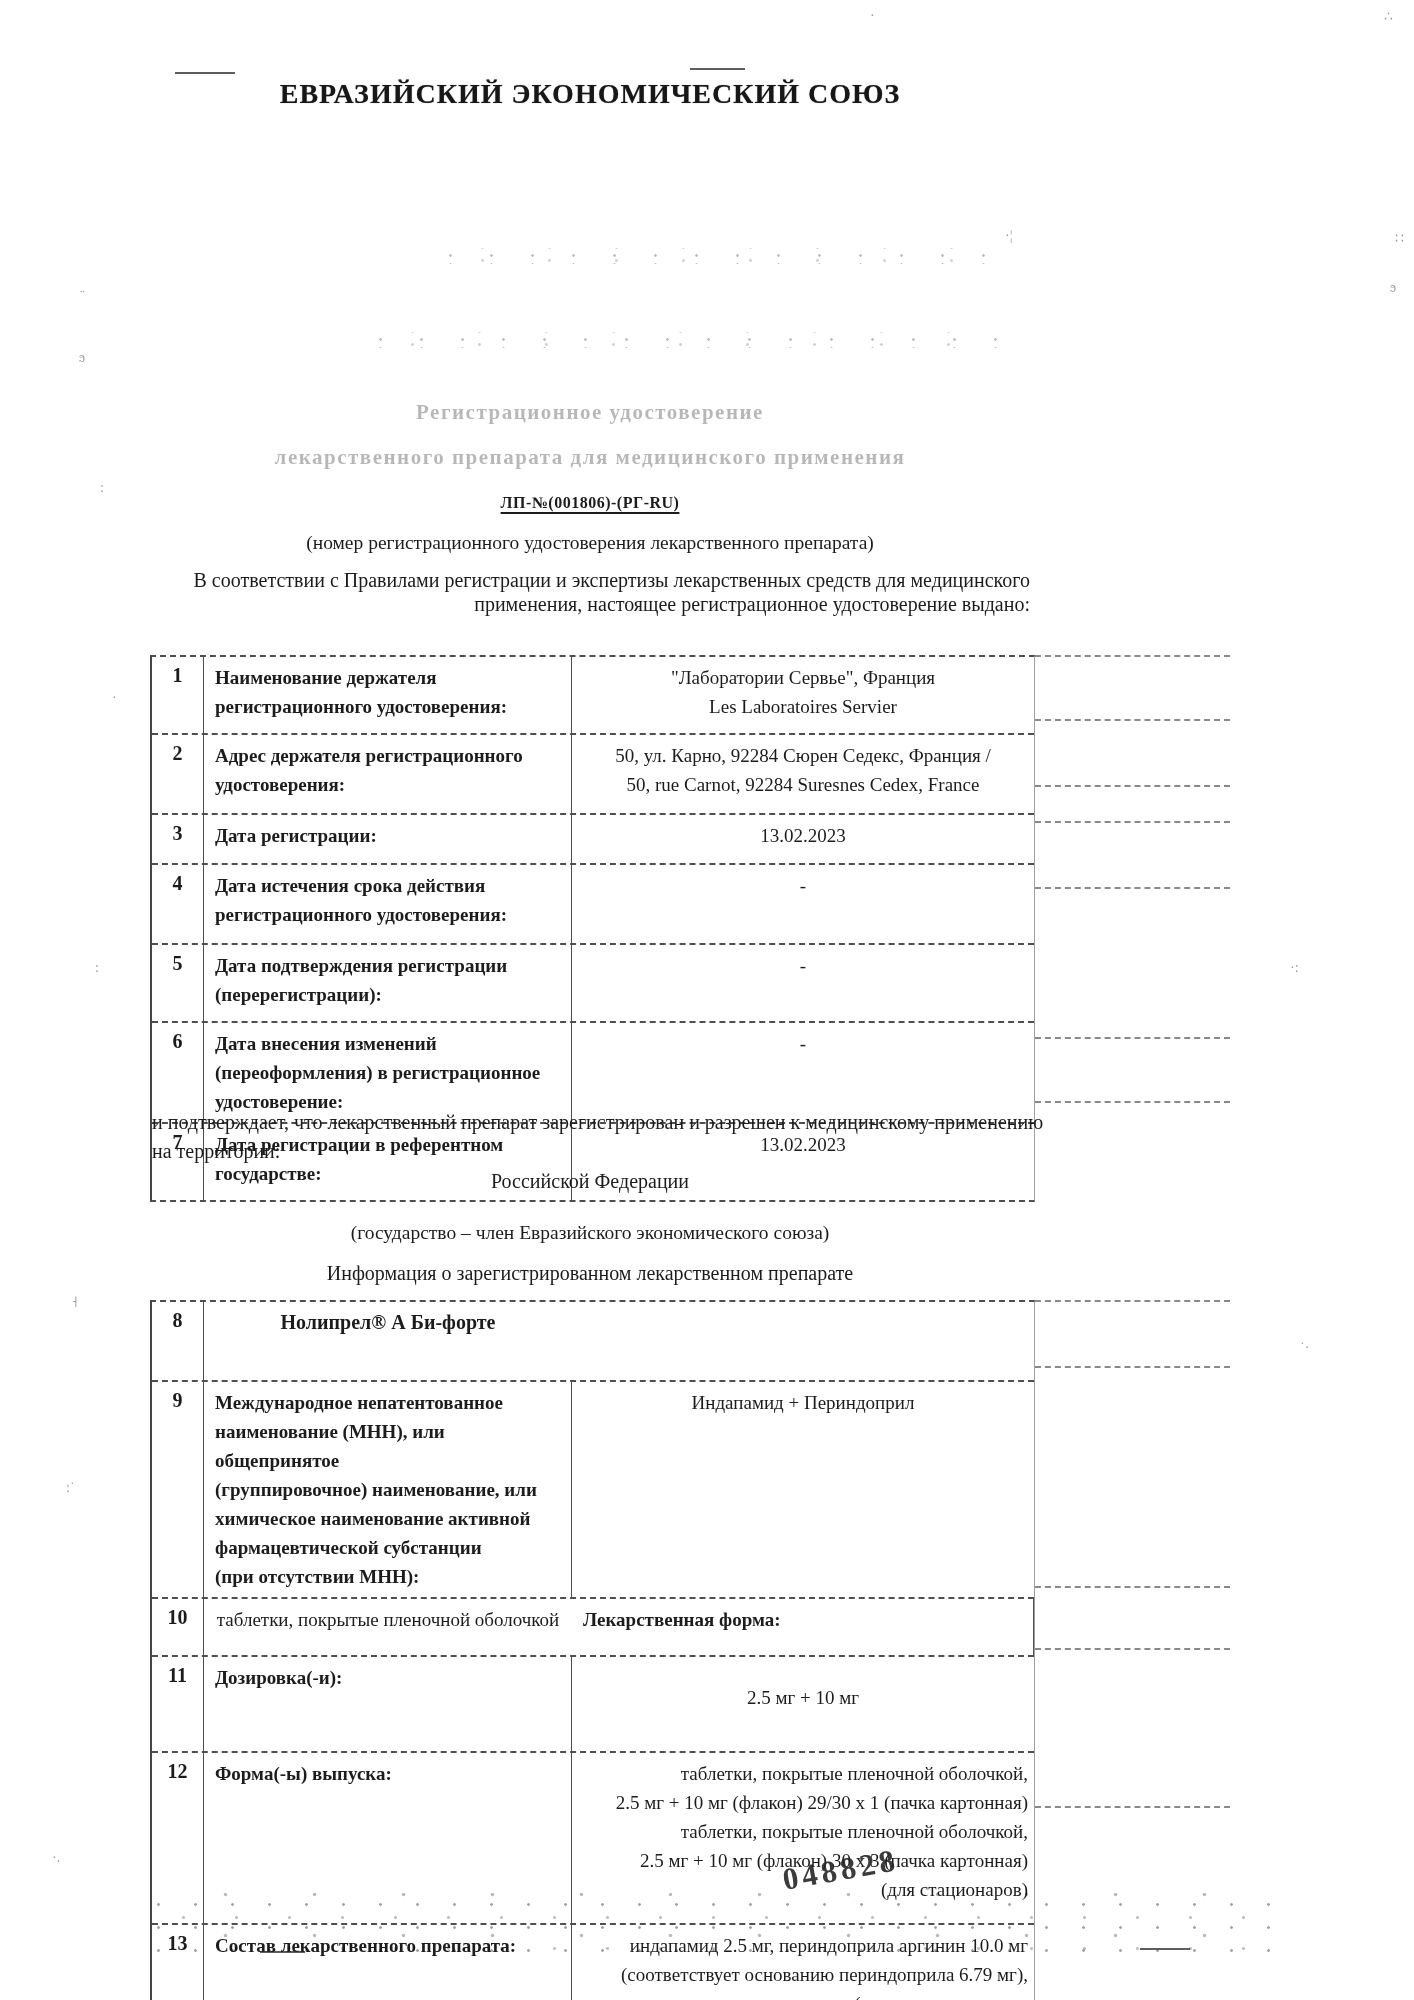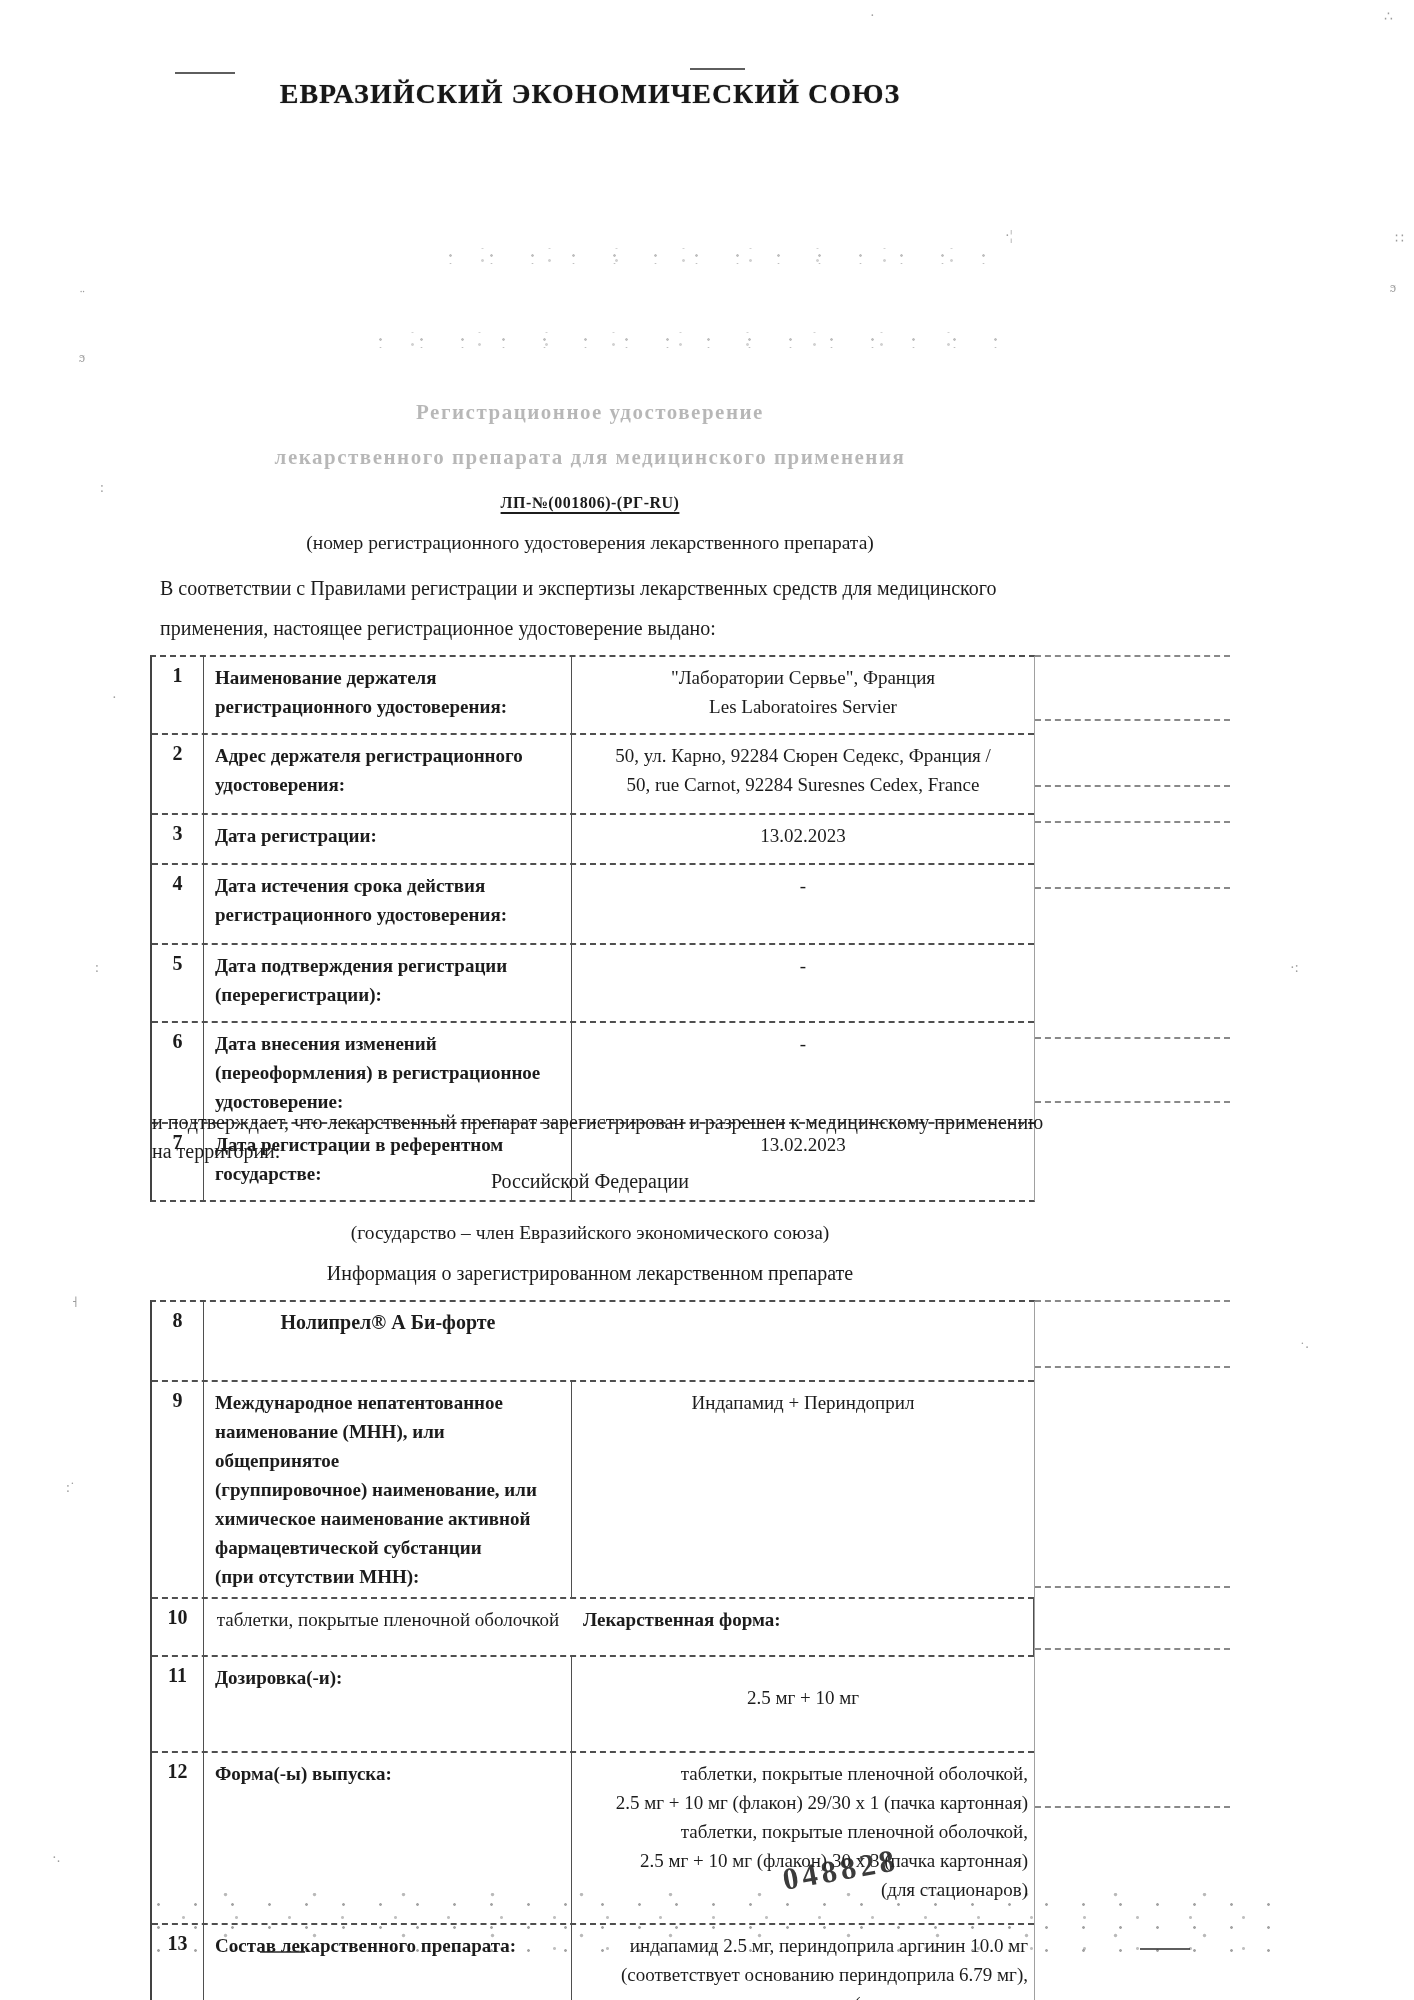--- a/index.html
+++ b/index.html
@@ -31,22 +31,22 @@
   .dotline-2 { top:332px; left:360px; width:640px; }
   .reg-number {
     position:absolute; top:494px; left:150px; width:880px; text-align:center;
     font-size:16px; font-weight:bold; letter-spacing:.5px;
     text-decoration:underline; text-underline-offset:4px; text-decoration-thickness:2px;
   }
   .reg-caption {
     position:absolute; top:532px; left:150px; width:880px; text-align:center; font-size:19.5px;
   }
   .intro {
-    position:absolute; top:568px; left:160px; width:870px; text-align:left;
-    font-size:20px; line-height:40px;
+    position:absolute; top:568px; left:160px; width:870px; text-align:right;
+    font-size:20px; line-height:24px;
   }
   .confirm {
     position:absolute; top:1108px; left:152px; width:892px; text-align:left;
     font-size:20px; line-height:29px;
   }
   .center-line { position:absolute; left:150px; width:880px; text-align:center; }
   .territory   { top:1170px; font-size:20px; }
   .territory-caption { top:1222px; font-size:19.5px; }
   .info-heading { top:1262px; font-size:20px; }
   

